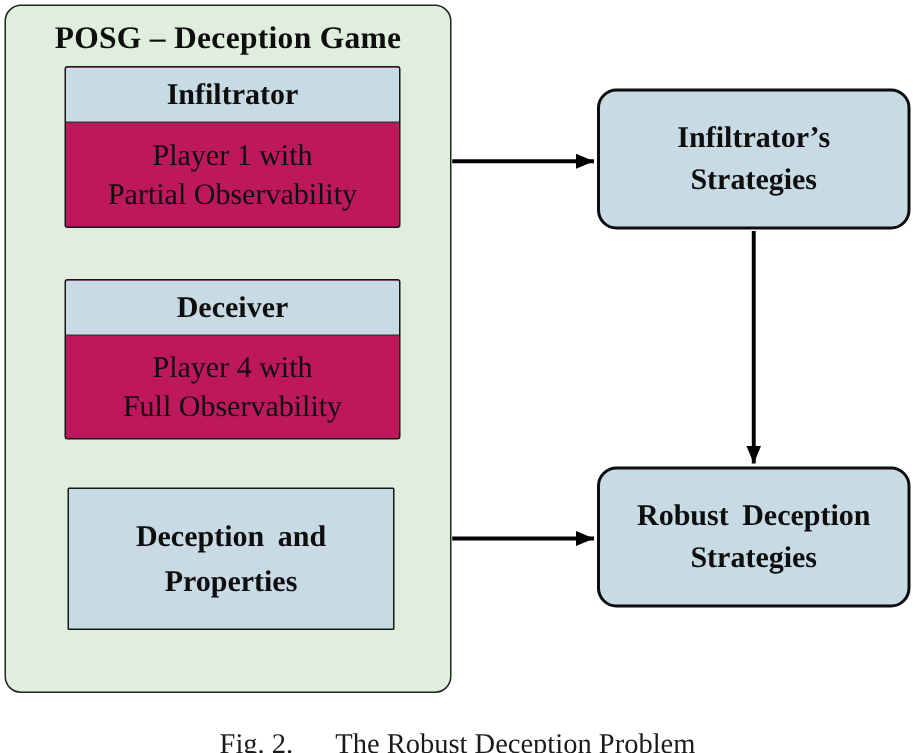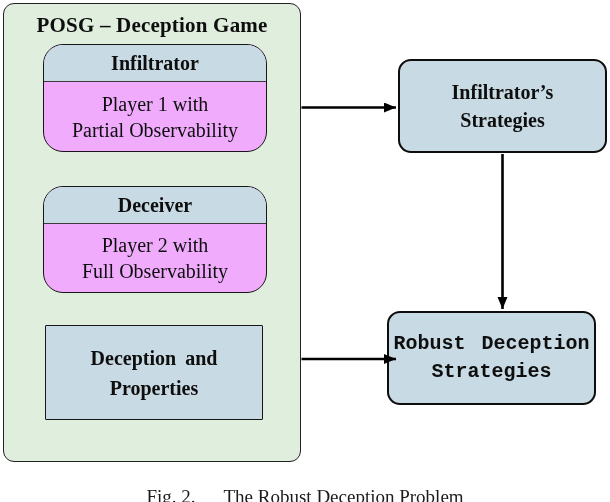--- a/index.html
+++ b/index.html
@@ -17,22 +17,22 @@
     border:1.5px solid #222;border-radius:11px;
   }
   .group-title{
     position:absolute;left:3px;top:13px;width:298px;
     text-align:center;font-weight:bold;font-size:21px;line-height:24px;
     letter-spacing:.2px;
   }
   
   .split-box{
     position:absolute;box-sizing:border-box;width:224px;
-    border:1.4px solid #161616;border-radius:20px;overflow:hidden;
-    background:#f0abfc;
+    border:1.4px solid #161616;border-radius:2px;overflow:hidden;
+    background:#be185d;
   }
   .split-header{
     height:37px;box-sizing:border-box;background:#c8dae4;
     border-bottom:1px solid #3a3a3a;
     display:flex;align-items:center;justify-content:center;
     font-weight:bold;font-size:20px;
   }
   .split-body{
     display:flex;flex-direction:column;align-items:center;justify-content:center;
     font-size:20px;line-height:26px;text-align:left;font-family:Liberation Serif, serif;
@@ -45,21 +45,21 @@
   }
   .props-box{
     left:45px;top:325px;width:218px;height:95px;
     border:1.4px solid #161616;border-radius:1px;line-height:30px;word-spacing:4px;
   }
   .strat-box{
     width:209px;height:94px;border:2px solid #0d0d0d;border-radius:13px;
     line-height:28px;word-spacing:4px;
   }
   .strat-top{left:398px;top:59px;}
-  .strat-bottom{left:387px;top:311px;font-family:Liberation Mono, monospace;}
+  .strat-bottom{left:398px;top:311px;}
   .arrows{position:absolute;left:0;top:0;width:610px;height:502px;pointer-events:none;}
   
   .caption{
     position:absolute;left:0;top:485px;width:610px;
     text-align:center;font-size:19px;line-height:24px;color:#1b1b1b;
     white-space:nowrap;
   }
   .caption .cap-label{margin-right:28px;}
 </style>
 </head>
@@ -74,21 +74,21 @@
     <div class="split-header">Infiltrator</div>
     <div class="split-body" style="height:69px;">
       <div>Player 1 with</div>
       <div>Partial Observability</div>
     </div>
   </div>
 
   <div class="split-box" style="left:43px;top:186px;height:107px;">
     <div class="split-header">Deceiver</div>
     <div class="split-body" style="height:68px;">
-      <div>Player 2 with</div>
+      <div>Player 4 with</div>
       <div>Full Observability</div>
     </div>
   </div>
 
   <div class="plain-box props-box">
     <div>Deception and</div>
     <div>Properties</div>
   </div>
 
   <div class="plain-box strat-box strat-top">

